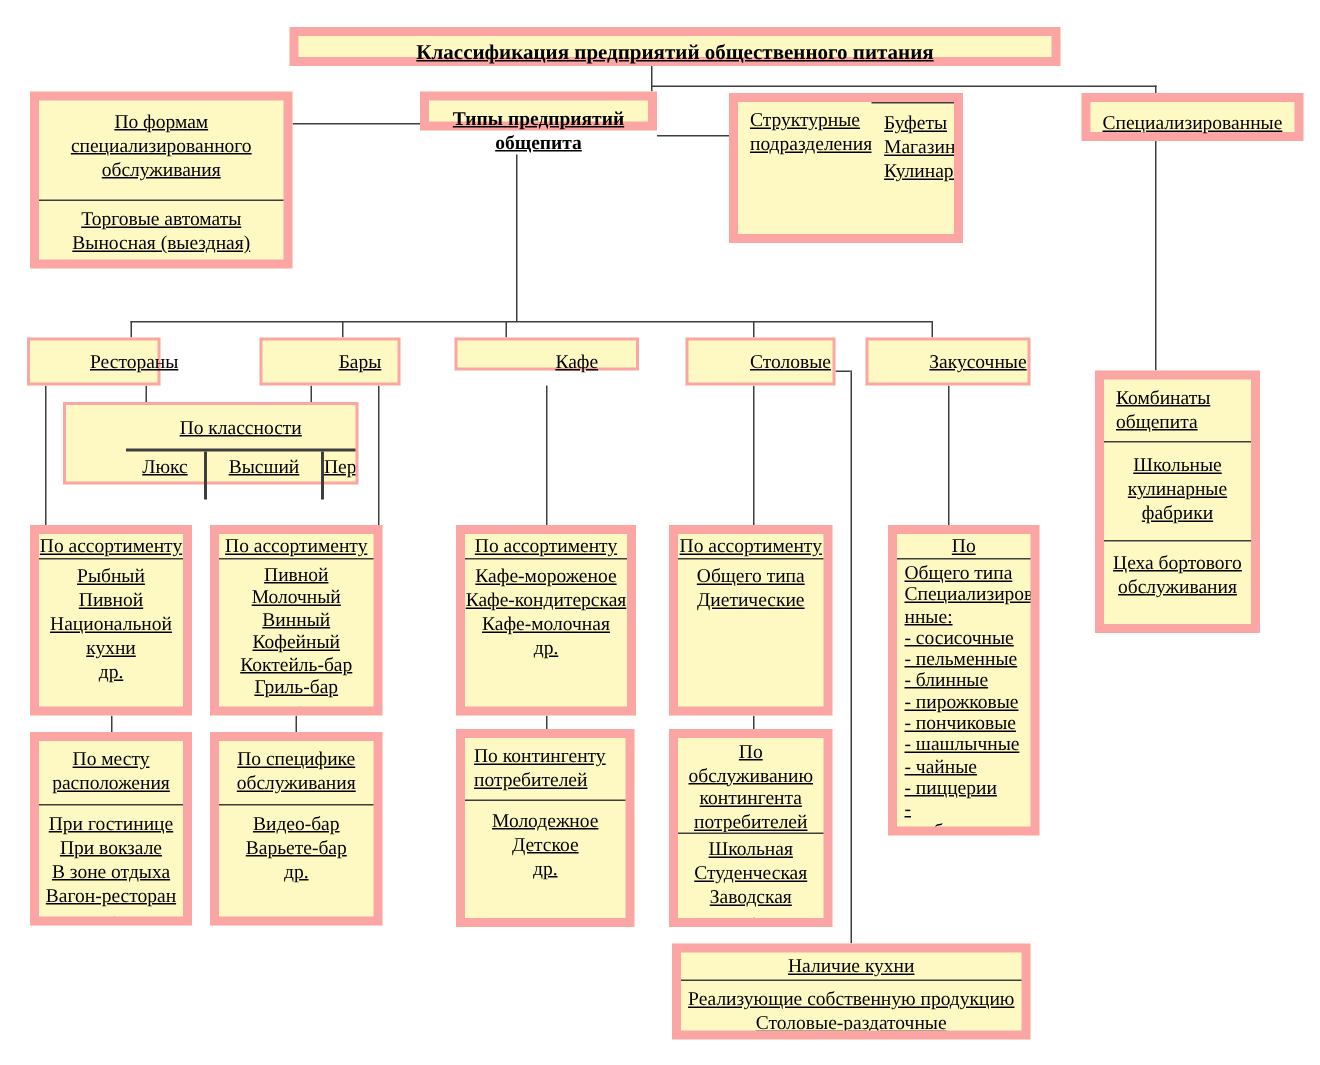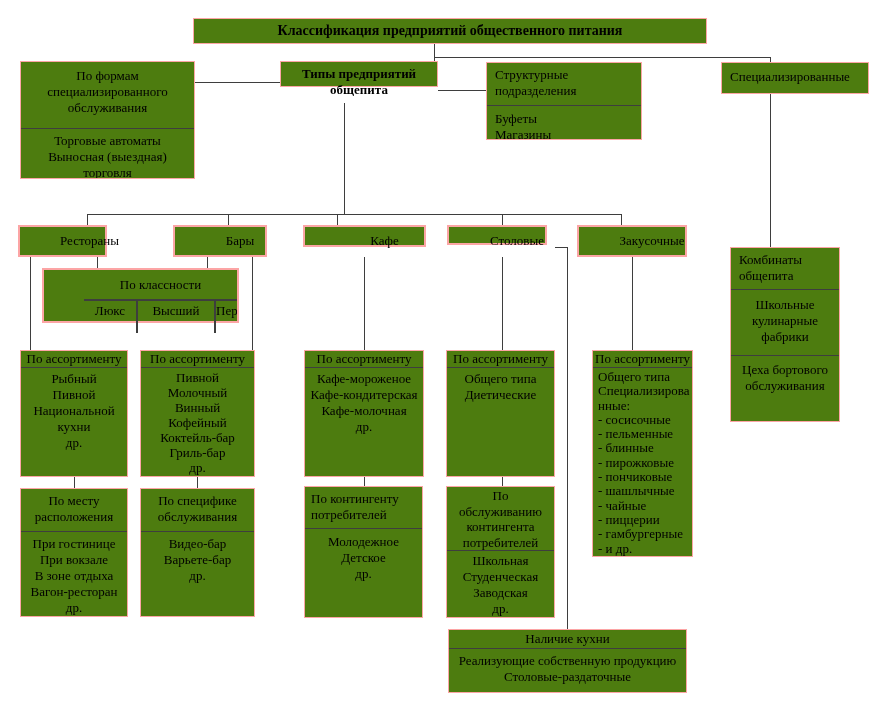--- a/index.html
+++ b/index.html
@@ -1,21 +1,21 @@
 <!DOCTYPE html>
 <html><head>
 <meta charset="utf-8">
 <style>
   html,body{margin:0;padding:0;background:#fff;}
   #canvas{
     position:relative;width:880px;height:710px;background:#fff;
     font-family:"Liberation Serif","DejaVu Serif",serif;
     font-size:13px;color:#000;overflow:hidden;
   }
-  .box{position:absolute;border:1px solid #fca5a5;background:#4d7c0f;box-sizing:border-box;}
+  .box{position:absolute;border:6px solid #fca5a5;background:#fef9c3;box-sizing:border-box;text-decoration:underline;}
   .b2{border-width:2px;padding-left:40px;}
   .sec{box-sizing:border-box;overflow:hidden;}
   .sec + .sec{border-top:1px solid #3e3e3e;}
   .txt{white-space:pre-line;}
   .tc{text-align:center;}
   .tl{text-align:left;}
   .vl{position:absolute;width:1px;background:#3e3e3e;}
   .hl{position:absolute;height:1px;background:#3e3e3e;}
   .cellrow{display:flex;}
   .cell{box-sizing:border-box;overflow:hidden;}
@@ -62,34 +62,34 @@
     <div class="sec tc txt" style="flex:1;padding-top:4px">Торговые автоматы
 Выносная (выездная)
 торговля
 Шведский стол
 и др.</div>
   </div>
 
   <div class="box tc txt" style="left:280px;top:61px;width:158px;height:26px;padding-top:4px;font-weight:bold">Типы предприятий
 общепита</div>
 
-  <div class="box" style="left:486px;top:62px;width:156px;height:78px;display:flex;flex-direction:column">
+  <div class="box" style="left:486px;top:62px;width:156px;height:100px;display:flex;flex-direction:row">
     <div class="sec tl txt" style="height:42px;padding:4px 0 0 8px">Структурные
 подразделения</div>
     <div class="sec tl txt" style="flex:1;padding:5px 0 0 8px">Буфеты
 Магазины
 Кулинарии</div>
   </div>
 
   <div class="box tl txt" style="left:721px;top:62px;width:148px;height:32px;padding:6px 0 0 8px">Специализированные</div>
 
   <div class="box b2 tc txt" style="left:18px;top:225px;width:89px;height:32px;line-height:27px">Рестораны</div>
   <div class="box b2 tc txt" style="left:173px;top:225px;width:94px;height:32px;line-height:27px">Бары</div>
   <div class="box b2 tc txt" style="left:303px;top:225px;width:123px;height:22px;line-height:27px">Кафе</div>
-  <div class="box b2 tc txt" style="left:447px;top:225px;width:100px;height:20px;line-height:27px">Столовые</div>
+  <div class="box b2 tc txt" style="left:457px;top:225px;width:100px;height:32px;line-height:27px">Столовые</div>
   <div class="box b2 tc txt" style="left:577px;top:225px;width:110px;height:32px;line-height:27px">Закусочные</div>
 
   <div class="box b2" style="left:42px;top:268px;width:197px;height:55px">
     <div class="tc txt" style="height:29px;line-height:29px;border-bottom:2px solid #3e3e3e">По классности</div>
     <div class="cellrow" style="height:32px;line-height:20px">
       <div class="cell tc" style="width:52px">Люкс</div>
       <div class="cell tc" style="width:78px">Высший</div>
       <div class="cell tc" style="flex:1">Первый</div>
     </div>
   </div>

